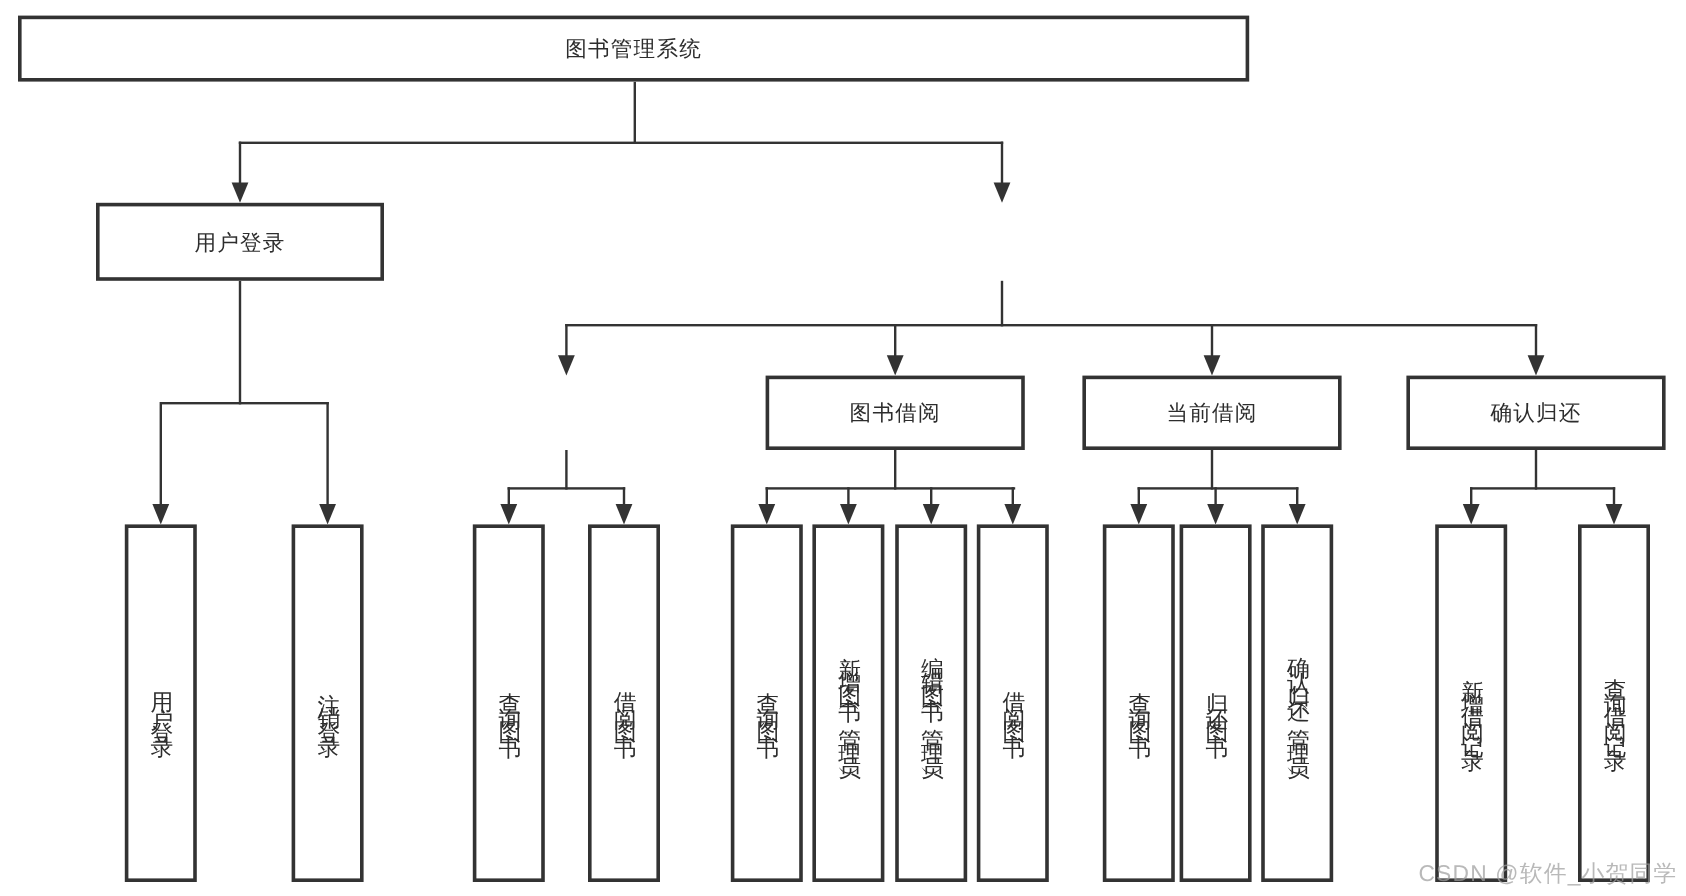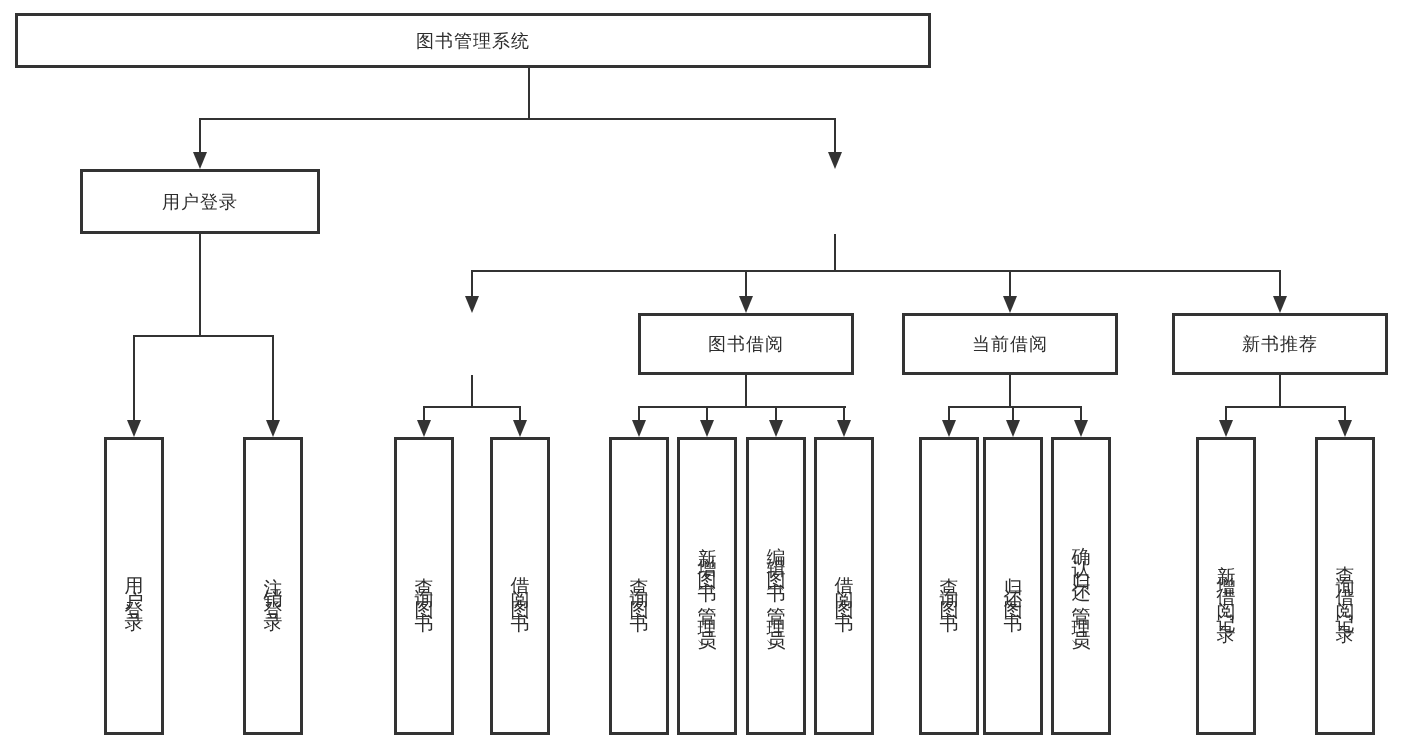--- a/index.html
+++ b/index.html
@@ -66,21 +66,21 @@
     letter-spacing: 1px;
     z-index: 6;
     white-space: nowrap;
   }
 </style>
 </head>
 <body>
 
 <div id="canvas">
 
-  <div class="box" style="left:15px; top:13px; width:916px; height:55px;">
+  <div class="box" style="left:15px; top:13px; width:1026px; height:55px;">
     <span>图书管理系统</span>
   </div>
 
   <div class="vline" style="left:528px; top:68px; height:52px;"></div>
   <div class="hline" style="left:199px; top:118px; width:637px;"></div>
   <div class="vline" style="left:199px; top:118px; height:36px;"></div>
   <div class="arrow" style="left:193px; top:152px;"></div>
   <div class="vline" style="left:834px; top:118px; height:36px;"></div>
   <div class="arrow" style="left:828px; top:152px;"></div>
 
@@ -106,21 +106,21 @@
   <div class="vline" style="left:1279px; top:270px; height:28px;"></div>
   <div class="arrow" style="left:1273px; top:296px;"></div>
 
   <div class="box" style="left:902px; top:313px; width:216px; height:62px;">
     <span>当前借阅</span>
   </div>
   <div class="box" style="left:638px; top:313px; width:216px; height:62px;">
     <span>图书借阅</span>
   </div>
   <div class="box" style="left:1172px; top:313px; width:216px; height:62px;">
-    <span>新书推荐</span>
+    <span>确认归还</span>
   </div>
 
   <div class="vline" style="left:471px; top:375px; height:33px;"></div>
   <div class="hline" style="left:423px; top:406px; width:98px;"></div>
   <div class="vline" style="left:423px; top:406px; height:16px;"></div>
   <div class="arrow" style="left:417px; top:420px;"></div>
   <div class="vline" style="left:519px; top:406px; height:16px;"></div>
   <div class="arrow" style="left:513px; top:420px;"></div>
 
   <div class="vline" style="left:745px; top:375px; height:33px;"></div>
@@ -187,14 +187,15 @@
     <span>确认归还（管理员）</span>
   </div>
 
   <div class="vbox" style="left:1196px; top:437px; width:60px; height:298px;">
     <span>新增借阅记录</span>
   </div>
   <div class="vbox" style="left:1315px; top:437px; width:60px; height:298px;">
     <span>查询借阅记录</span>
   </div>
 
+  <div class="watermark">CSDN @软件_小贺同学</div>
 
 </div>
 
 </body></html>

